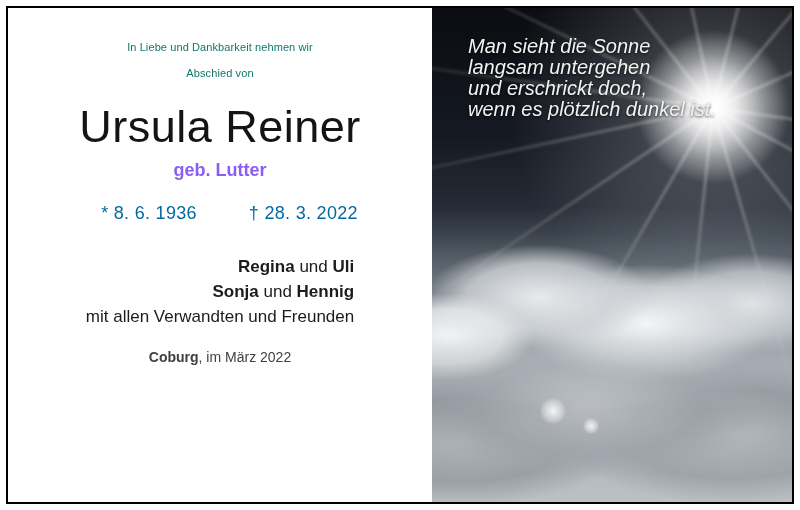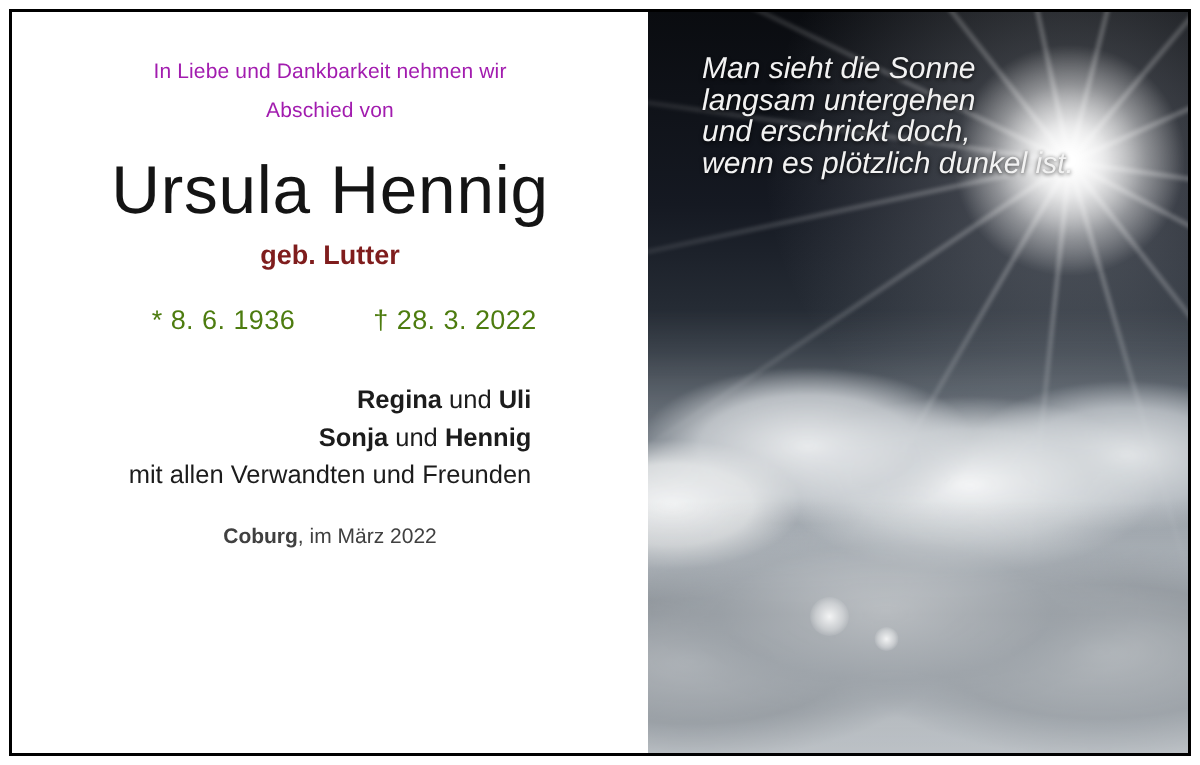--- a/index.html
+++ b/index.html
@@ -41,44 +41,44 @@
     color: #1a1a1a;
   }
   .image-col {
     flex: 1;
     position: relative;
     overflow: hidden;
     background: #0b0b0f;
   }
 
   .intro {
-    font-size: 14px;
+    font-size: 11px;
     line-height: 26px;
     letter-spacing: 0.1px;
-    color: #a21caf;
+    color: #0f766e;
   }
   .name {
     margin-top: 16px;
     font-size: 45px;
     line-height: 50px;
     font-weight: 400;
     letter-spacing: 0.5px;
     color: #141414;
   }
   .maidenname {
     margin-top: 8px;
     font-size: 18px;
     font-weight: bold;
-    color: #7f1d1d;
+    color: #8b5cf6;
   }
   .dates {
     margin-top: 22px;
     font-size: 18px;
     letter-spacing: 0.3px;
-    color: #4d7c0f;
+    color: #0369a1;
     display: flex;
     gap: 52px;
     margin-left: 19px;
   }
   .dates .d {
     white-space: nowrap;
   }
   .family {
     margin-top: 30px;
     font-size: 17px;
@@ -186,21 +186,21 @@
 </head>
 <body>
 
 <div class="page">
   <div class="frame">
 
     <div class="text-col">
       <div class="intro" style="white-space: pre-line;">In Liebe und Dankbarkeit nehmen wir
 Abschied von</div>
 
-      <div class="name">Ursula Hennig</div>
+      <div class="name">Ursula Reiner</div>
 
       <div class="maidenname">geb. Lutter</div>
 
       <div class="dates">
         <span class="d">* 8. 6. 1936</span>
         <span class="d">† 28. 3. 2022</span>
       </div>
 
       <div class="family">
         <div class="fam-line">

